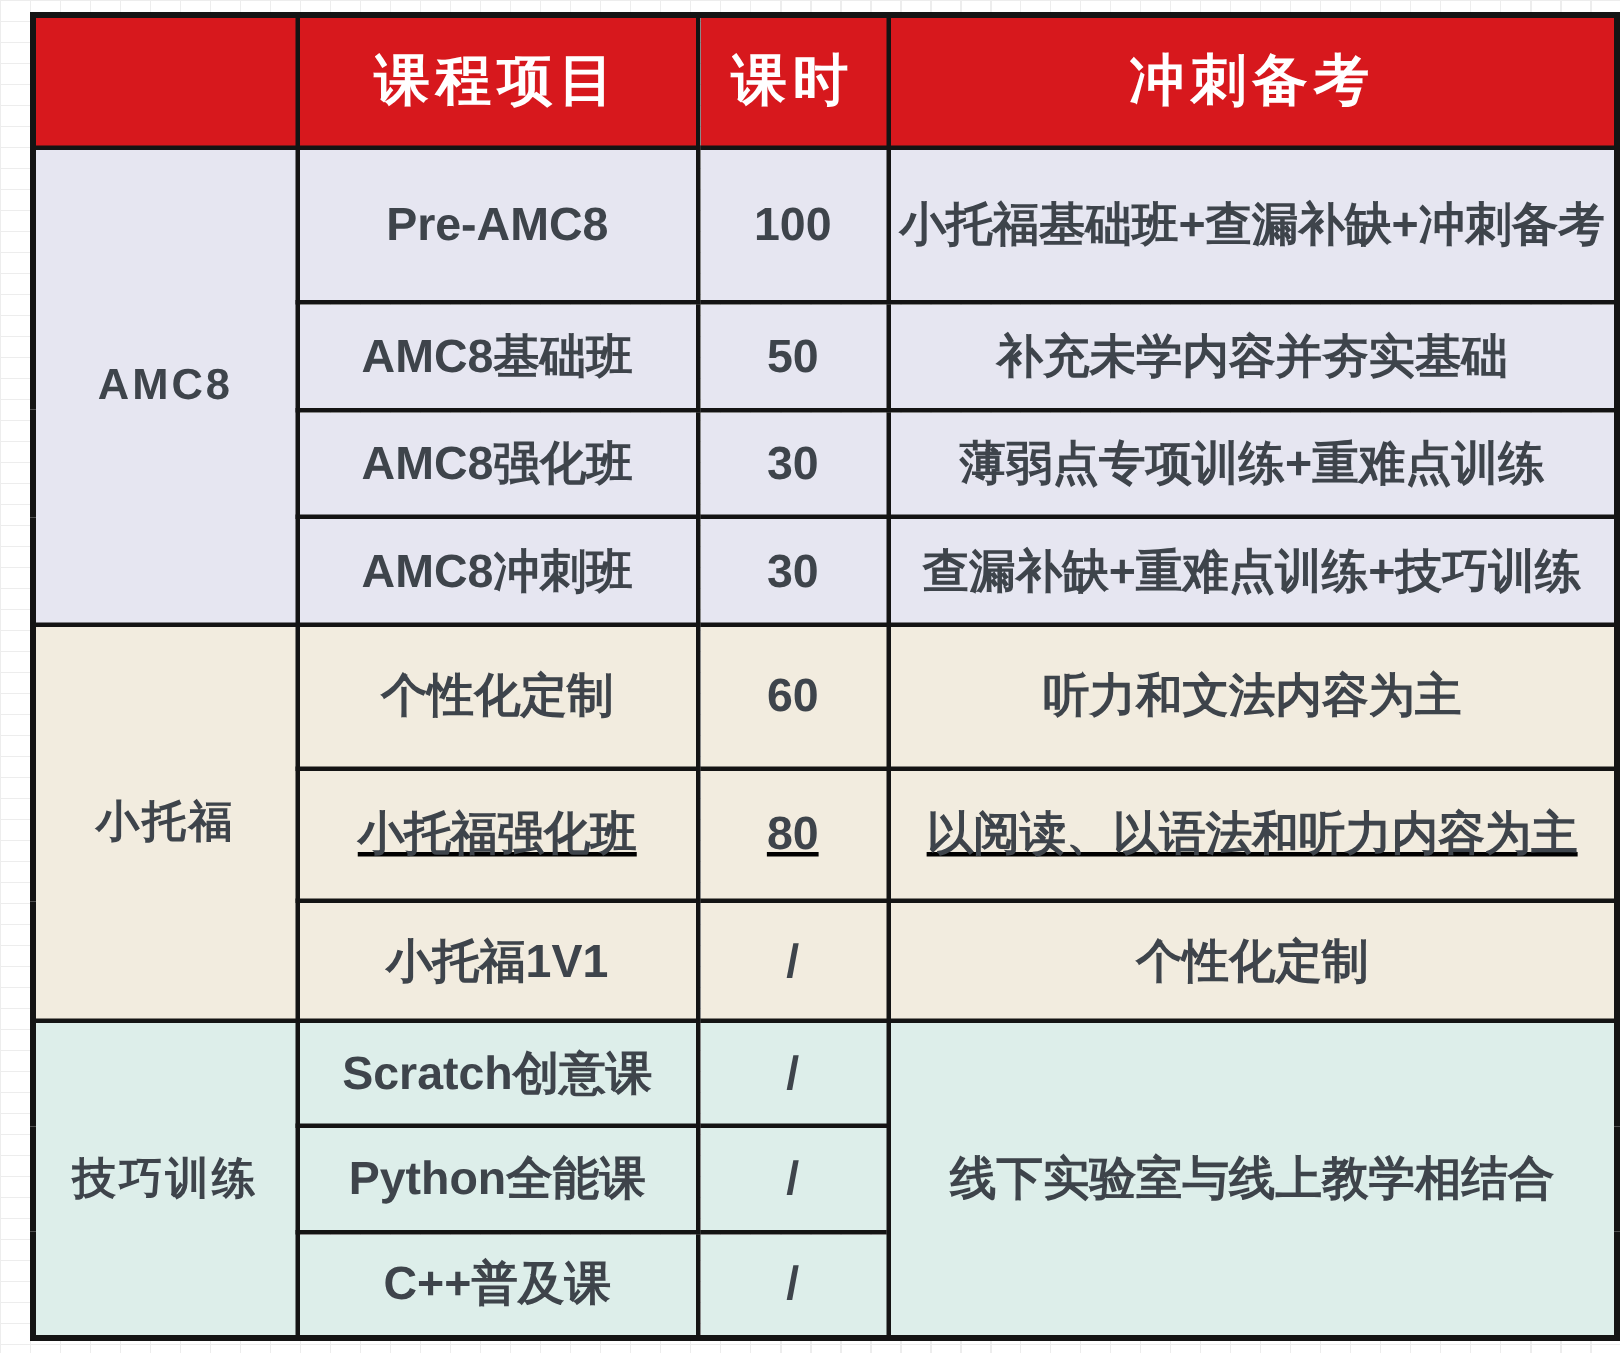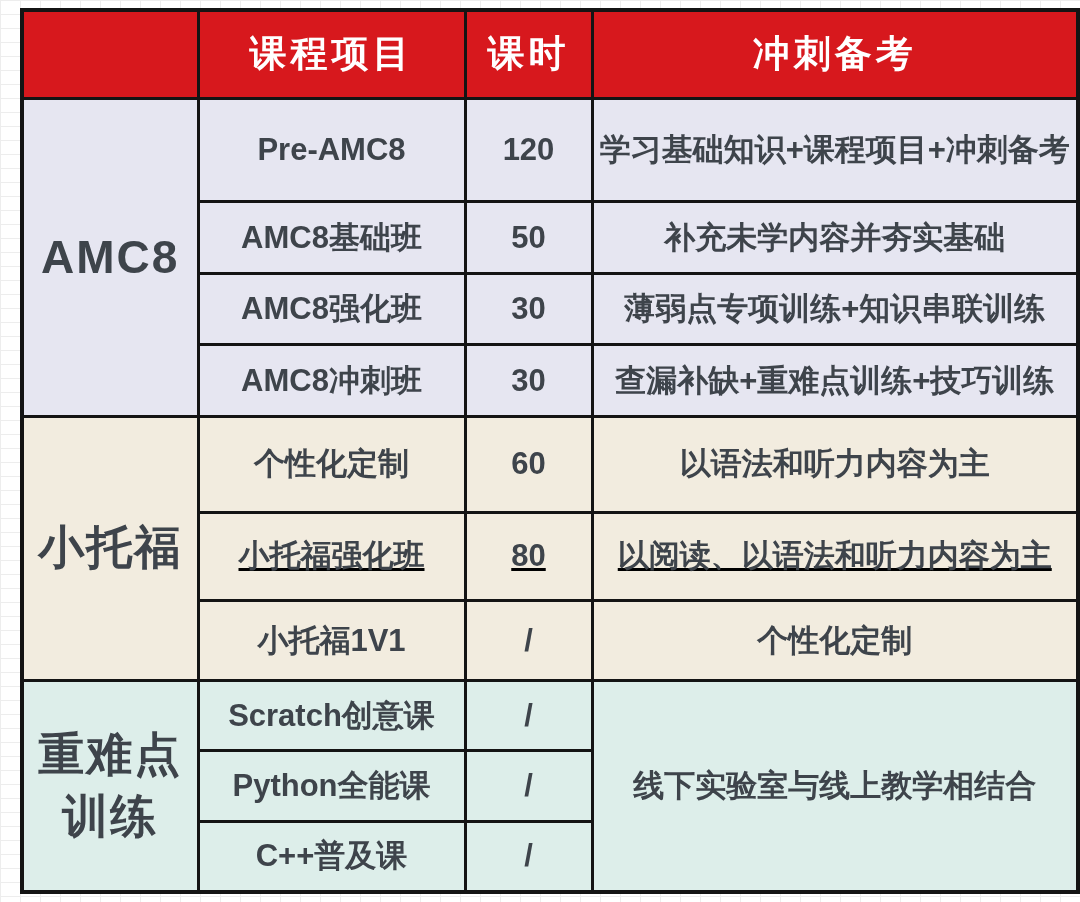--- a/index.html
+++ b/index.html
@@ -52,21 +52,21 @@
     color: var(--header-text);
     font-size: 37px;
     font-weight: bold;
     letter-spacing: 4px;
   }
   tbody td {
     font-size: 31px;
     font-weight: bold;
     color: var(--text);
   }
-  td.cat { font-size: 46px; letter-spacing: 2px; }
+  td.cat { font-size: 29px; letter-spacing: 2px; }
   tr.sec-amc8  td { background: var(--amc8-bg); }
   tr.sec-toefl td { background: var(--toefl-bg); }
   tr.sec-coding td { background: var(--coding-bg); }
   tr.rh-head { height: 88px; }
   tr.rh-a0 { height: 103px; }
   tr.rh-a  { height: 71px; }
   tr.rh-t0 { height: 95px; }
   tr.rh-t1 { height: 88px; text-decoration: underline; }
   tr.rh-t2 { height: 79px; }
   tr.rh-c  { height: 70px; }
@@ -87,58 +87,58 @@
       <th class="hdr">课程项目</th>
       <th class="hdr">课时</th>
       <th class="hdr">冲刺备考</th>
     </tr>
   </thead>
   <tbody>
 
     <tr class="sec-amc8 rh-a0">
       <td class="cat" rowspan="4">AMC8</td>
       <td>Pre-AMC8</td>
-      <td>120</td>
-      <td>学习基础知识+课程项目+冲刺备考</td>
+      <td>100</td>
+      <td>小托福基础班+查漏补缺+冲刺备考</td>
     </tr>
     <tr class="sec-amc8 rh-a">
       <td>AMC8基础班</td>
       <td>50</td>
       <td>补充未学内容并夯实基础</td>
     </tr>
     <tr class="sec-amc8 rh-a">
       <td>AMC8强化班</td>
       <td>30</td>
-      <td>薄弱点专项训练+知识串联训练</td>
+      <td>薄弱点专项训练+重难点训练</td>
     </tr>
     <tr class="sec-amc8 rh-a">
       <td>AMC8冲刺班</td>
       <td>30</td>
       <td>查漏补缺+重难点训练+技巧训练</td>
     </tr>
 
     <tr class="sec-toefl rh-t0">
       <td class="cat" rowspan="3">小托福</td>
       <td>个性化定制</td>
       <td>60</td>
-      <td>以语法和听力内容为主</td>
+      <td>听力和文法内容为主</td>
     </tr>
     <tr class="sec-toefl rh-t1">
       <td>小托福强化班</td>
       <td>80</td>
       <td>以阅读、以语法和听力内容为主</td>
     </tr>
     <tr class="sec-toefl rh-t2">
       <td>小托福1V1</td>
       <td>/</td>
       <td>个性化定制</td>
     </tr>
 
     <tr class="sec-coding rh-c">
-      <td class="cat" rowspan="3">重难点训练</td>
+      <td class="cat" rowspan="3">技巧训练</td>
       <td>Scratch创意课</td>
       <td>/</td>
       <td rowspan="3">线下实验室与线上教学相结合</td>
     </tr>
     <tr class="sec-coding rh-c">
       <td>Python全能课</td>
       <td>/</td>
     </tr>
     <tr class="sec-coding rh-c">
       <td>C++普及课</td>

